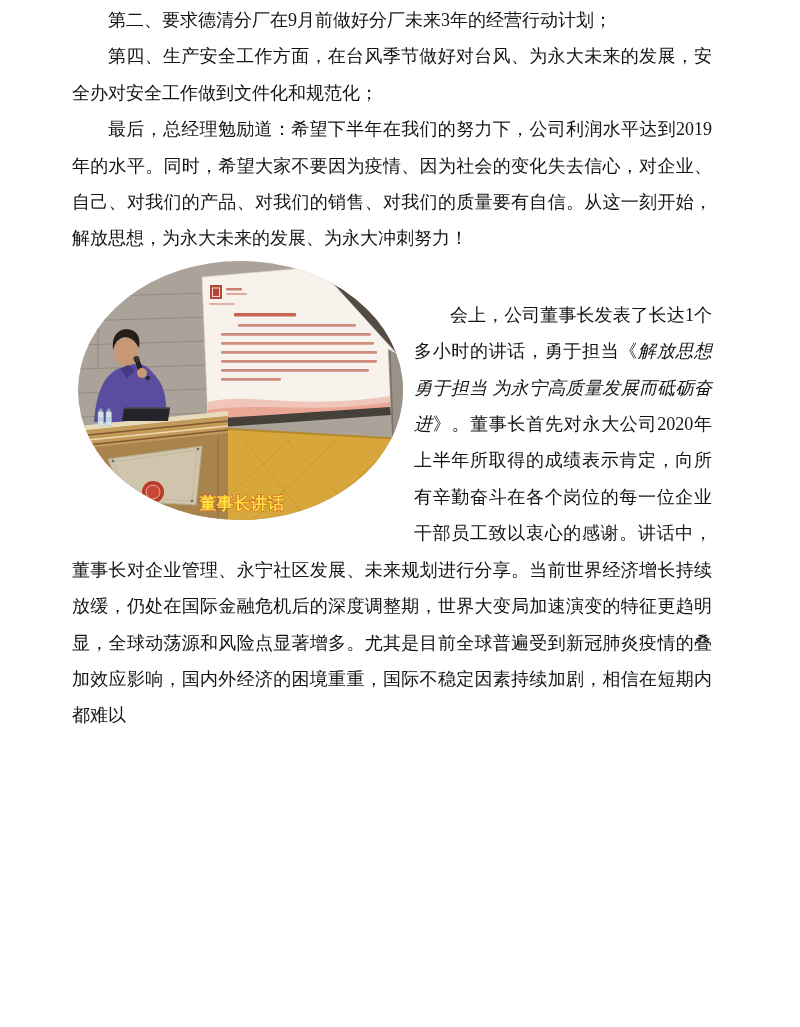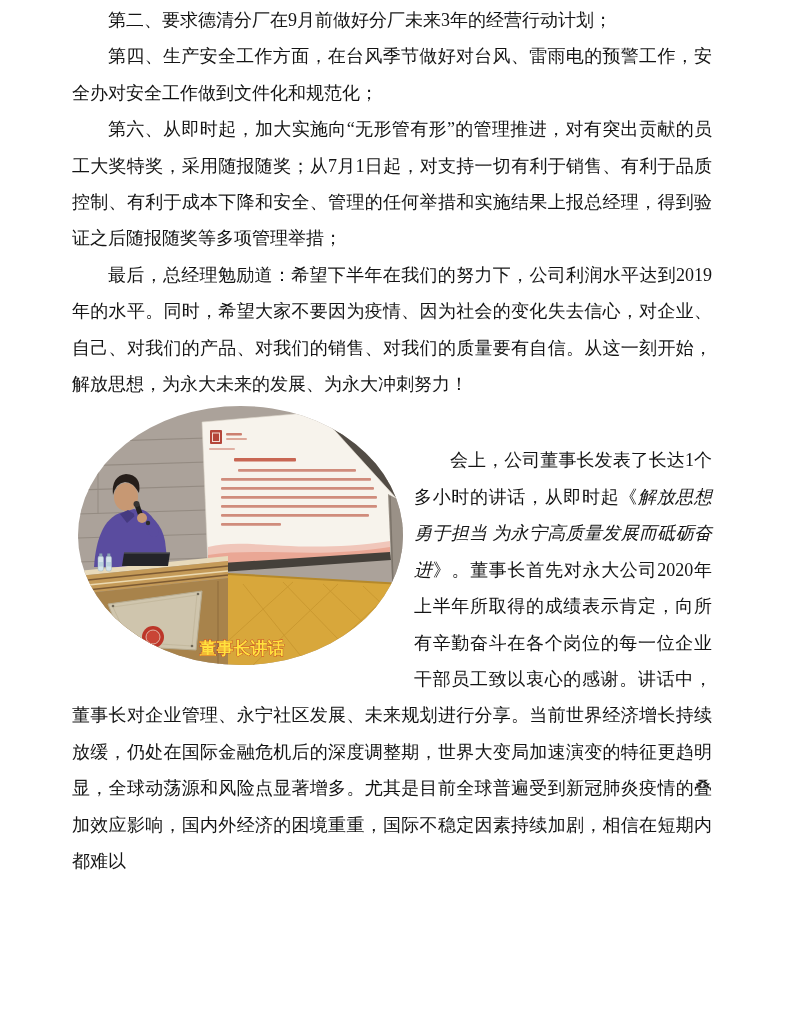--- a/index.html
+++ b/index.html
@@ -34,22 +34,21 @@
     display: block;
   }
   .speech-title { font-style: italic; }
 </style>
 </head>
 <body>
 
 <div class="page">
 
   <p>第二、要求德清分厂在9月前做好分厂未来3年的经营行动计划；</p>
-  <p>第四、生产安全工作方面，在台风季节做好对台风、雷雨电的预警工作，安全办对安全工作做到文件化和规范化；</p>
-  <p>第六、从即时起，加大实施向“无形管有形”的管理推进，对有突出贡献的员工大奖特奖，采用随报随奖；从7月1日起，对支持一切有利于销售、有利于品质控制、有利于成本下降和安全、管理的任何举措和实施结果上报总经理，得到验证之后随报随奖等多项管理举措；</p>
+  <p>第四、生产安全工作方面，在台风季节做好对台风、为永大未来的发展，安全办对安全工作做到文件化和规范化；</p>
   <p>最后，总经理勉励道：希望下半年在我们的努力下，公司利润水平达到2019年的水平。同时，希望大家不要因为疫情、因为社会的变化失去信心，对企业、自己、对我们的产品、对我们的销售、对我们的质量要有自信。从这一刻开始，解放思想，为永大未来的发展、为永大冲刺努力！</p>
 
   <div class="closing">
 
     <div class="photo-float">
       <svg viewBox="0 0 325 259" xmlns="http://www.w3.org/2000/svg">
         <defs>
           <clipPath id="ovalClip">
               <ellipse cx="162.5" cy="129.5" rx="162.5" ry="129.5"></ellipse>
             </clipPath>
@@ -156,17 +155,17 @@
             <circle cx="75" cy="231" r="11" fill="#bc3629"></circle>
             <circle cx="75" cy="231" r="7" fill="#c94536"></circle>
             <circle cx="75" cy="231" r="7" fill="none" stroke="#e9e2d2" stroke-width="0.9" opacity="0.8"></circle>
           </g>
 
           <text x="164" y="248" text-anchor="middle" font-size="17" font-weight="bold" font-family="&quot;Liberation Sans&quot;, sans-serif" fill="#ffe23e" stroke="#c2301f" stroke-width="0.7" paint-order="stroke">董事长讲话</text>
         </g>
       </svg>
     </div>
 
-    <p><span>会上，公司董事长发表了长达1个多小时的讲话，从即时起《</span><span class="speech-title">解放思想 勇于担当 为永宁高质量发展而砥砺奋进</span><span>》。董事长首先对永大公司2020年上半年所取得的成绩表示肯定，向所有辛勤奋斗在各个岗位的每一位企业干部员工致以衷心的感谢。讲话中，董事长对企业管理、永宁社区发展、未来规划进行分享。当前世界经济增长持续放缓，仍处在国际金融危机后的深度调整期，世界大变局加速演变的特征更趋明显，全球动荡源和风险点显著增多。尤其是目前全球普遍受到新冠肺炎疫情的叠加效应影响，国内外经济的困境重重，国际不稳定因素持续加剧，相信在短期内都难以</span></p>
+    <p><span>会上，公司董事长发表了长达1个多小时的讲话，勇于担当《</span><span class="speech-title">解放思想 勇于担当 为永宁高质量发展而砥砺奋进</span><span>》。董事长首先对永大公司2020年上半年所取得的成绩表示肯定，向所有辛勤奋斗在各个岗位的每一位企业干部员工致以衷心的感谢。讲话中，董事长对企业管理、永宁社区发展、未来规划进行分享。当前世界经济增长持续放缓，仍处在国际金融危机后的深度调整期，世界大变局加速演变的特征更趋明显，全球动荡源和风险点显著增多。尤其是目前全球普遍受到新冠肺炎疫情的叠加效应影响，国内外经济的困境重重，国际不稳定因素持续加剧，相信在短期内都难以</span></p>
 
   </div>
 
 </div>
 
 </body></html>

